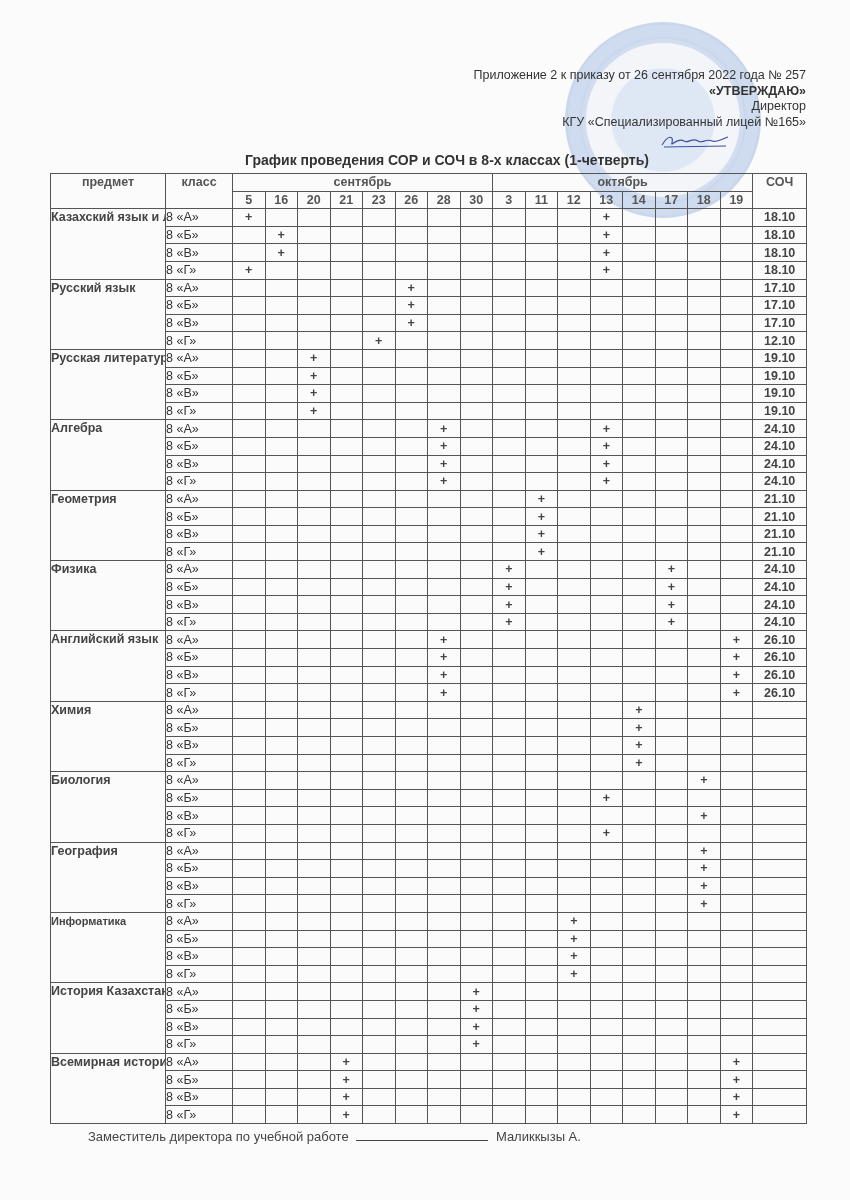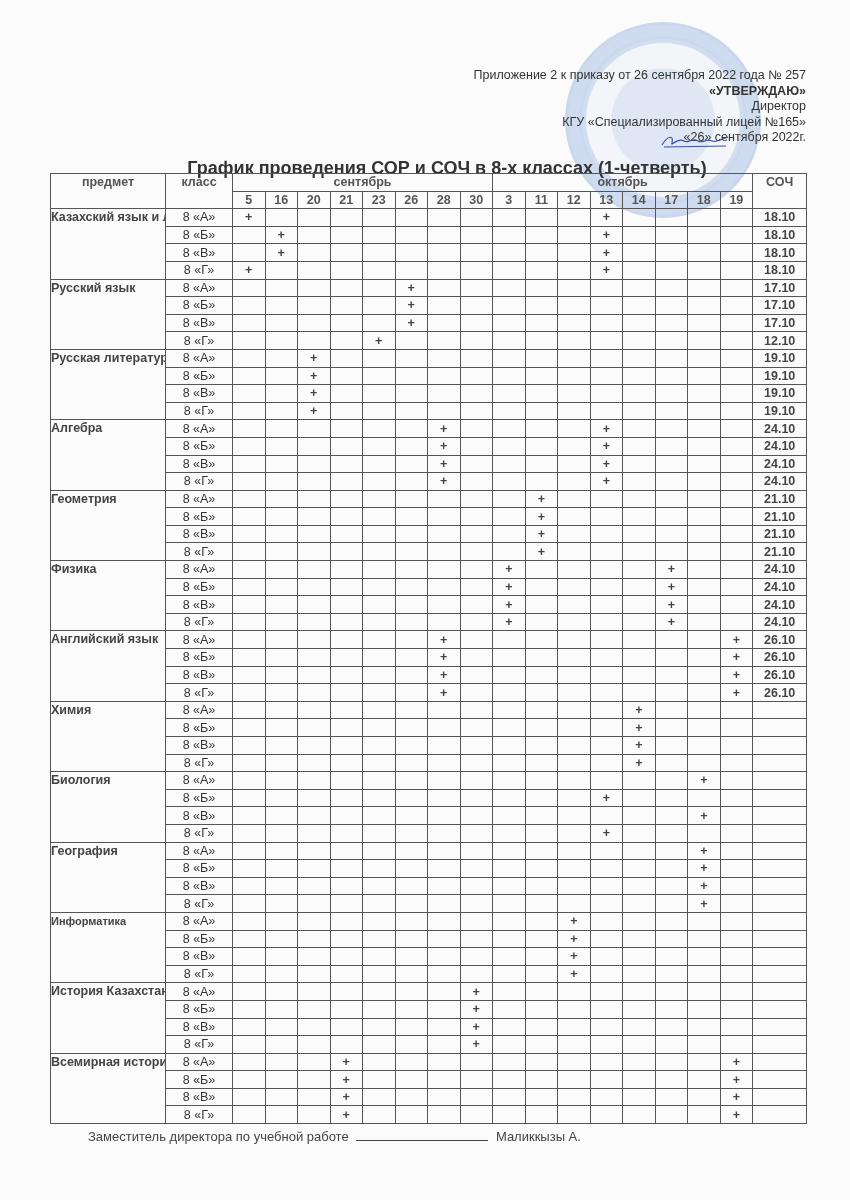--- a/index.html
+++ b/index.html
@@ -18,59 +18,58 @@
   }
   .header-block {
     position: absolute; right: 44px; top: 68px; text-align: right;
     font-size: 12.5px; line-height: 15.5px; color: #333;
   }
   .header-block .bold { font-weight: bold; }
   .signature {
     position: absolute; left: 660px; top: 133px; width: 70px; height: 16px;
   }
   .title {
-    position: absolute; left: 0; right: 0; top: 158px; text-align: center;
-    font-size: 18px; font-weight: bold; color: #333; padding-left: 44px;
+    position: absolute; left: 0; right: 0; top: 152px; text-align: center;
+    font-size: 14px; font-weight: bold; color: #333; padding-left: 44px;
   }
   table.sched {
     position: absolute; left: 50px; top: 173px;
     border-collapse: collapse; table-layout: fixed;
     width: 756px;
     font-size: 12.5px;
   }
   table.sched td, table.sched th {
     border: 1px solid #555; padding: 0; height: 16.6px; line-height: 16px;
     overflow: hidden; white-space: nowrap;
   }
   table.sched th { font-weight: bold; color: #555; font-size: 12.5px; }
   th.subj-h, th.cls-h { vertical-align: top; text-align: center; }
   th.month { text-align: center; font-size: 14px; }
   th.day { font-weight: normal; color: #333; text-align: center; }
   th.soch-h { vertical-align: top; font-weight: normal; font-size: 12.5px; margin-top: 20px; }
   td.subj { vertical-align: top; text-align: left; padding-left: 8px; font-weight: bold; color: #444; white-space: normal; line-height: 15px; }
   td.subj.small { font-size: 11px; margin-left: 46px; }
-  td.cls { padding-left: 5px; text-align: center; }
+  td.cls { padding-left: 5px; }
   td.mark { text-align: center; font-weight: bold; color: #444; }
   td.soch { text-align: center; font-weight: bold; color: #444; }
   .footer {
     position: absolute; left: 88px; top: 1128px; font-size: 13px; color: #444;
   }
   .footer .line { display: inline-block; width: 132px; border-bottom: 1px solid #444; margin: 0 4px; height: 12px; vertical-align: baseline; }
 </style>
 </head>
 <body>
 
 <div class="stamp"></div>
 
 <div class="header-block">
   <div>Приложение 2 к приказу от  26  сентября 2022 года №  257</div>
   <div class="bold">«УТВЕРЖДАЮ»</div>
   <div>Директор</div>
   <div>КГУ «Специализированный лицей №165»</div>
-  <div>«26» сентября  2022г.</div>
 </div>
 
 <svg class="signature" viewBox="0 0 70 16">
   <path d="M2 12 C8 2, 14 2, 12 10 C10 14, 18 4, 24 8 C28 11, 32 4, 38 8 C42 11, 46 5, 52 8 C56 10, 62 6, 68 4" fill="none" stroke="#3a4fa0" stroke-width="1.2"></path>
   <path d="M4 14 L66 13" fill="none" stroke="#3a4fa0" stroke-width="1"></path>
 </svg>
 
 <div class="title">График проведения СОР и СОЧ в 8-х классах (1-четверть)</div>
 
 <table class="sched">

